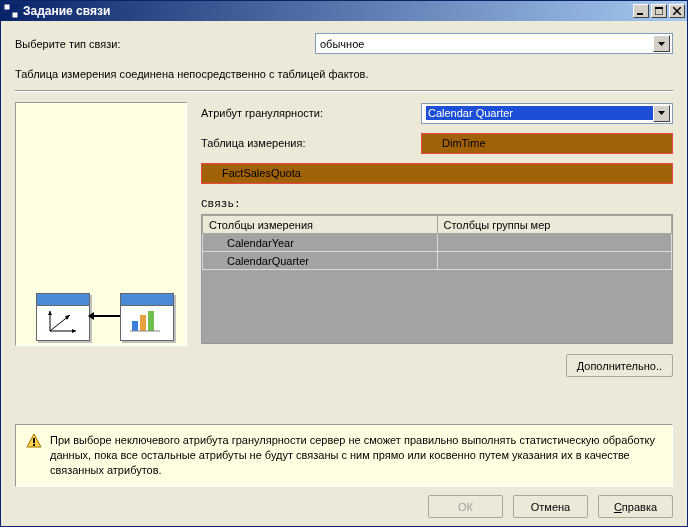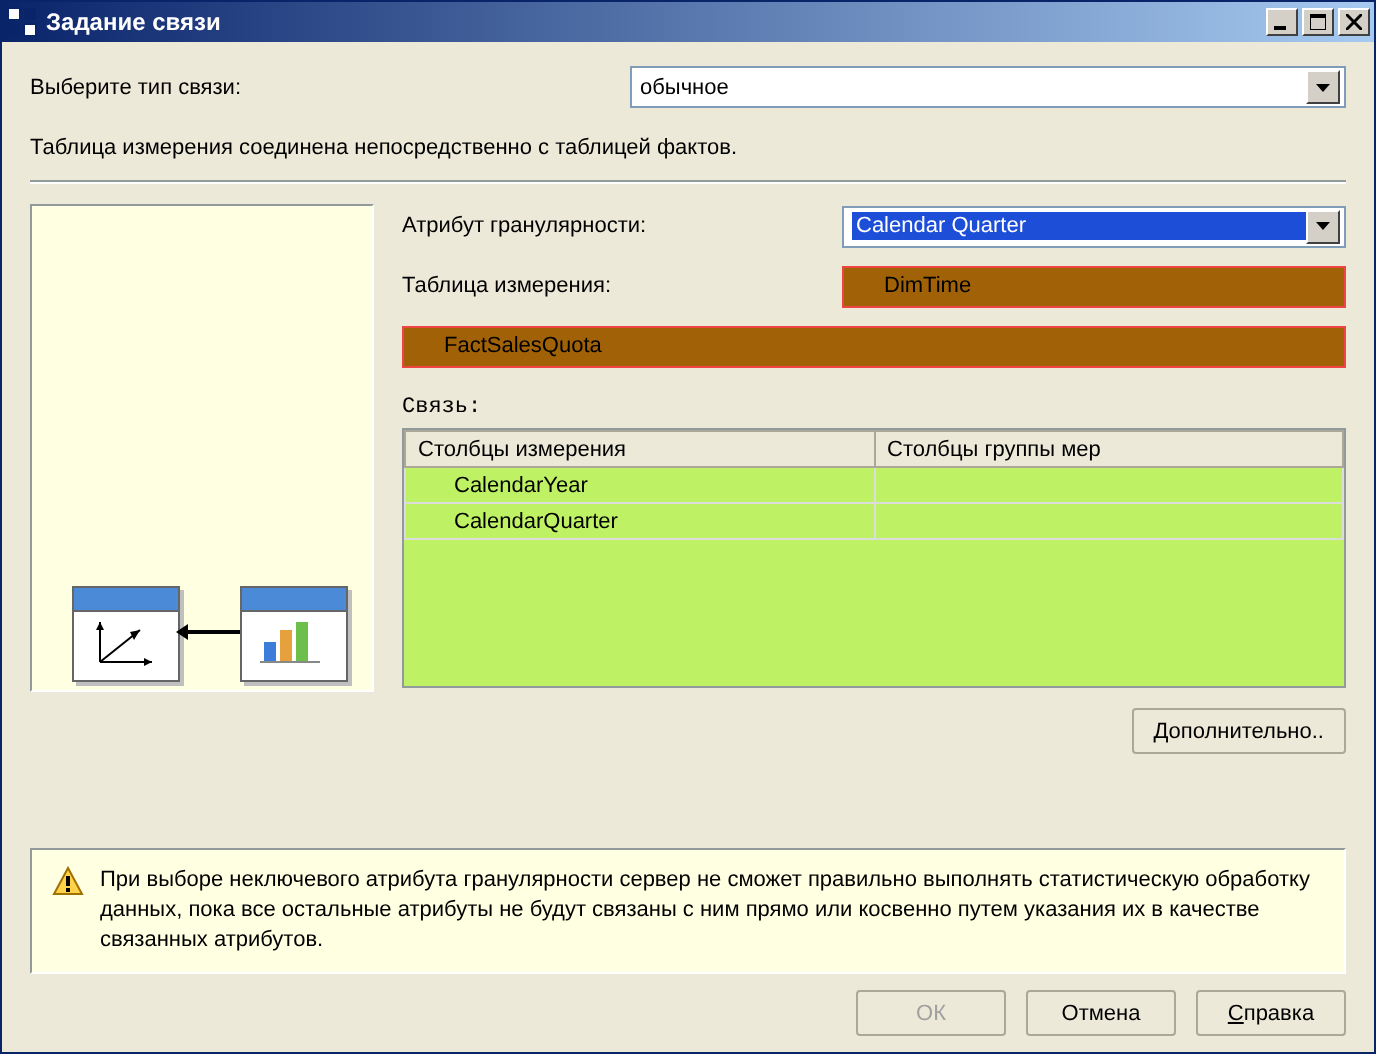--- a/index.html
+++ b/index.html
@@ -162,21 +162,21 @@
     height: 21px;
     border: 1px solid #ef4444;
     background: #a16207;
     padding: 2px 20px;
     display: flex;
     align-items: center;
   }
   .sec-label { margin: 6px 0 4px 0; font-family: Liberation Mono, monospace; }
   .grid {
     border: 1px solid #919b9c;
-    background: #bef264;
+    background: #a3a3a3;
     height: 130px;
     overflow: hidden;
   }
   .grid table { width: 100%; border-collapse: collapse; }
   .grid th {
     background: #ece9d8;
     border: 1px solid #aca899;
     font-weight: normal;
     text-align: left;
     padding: 2px 6px;

